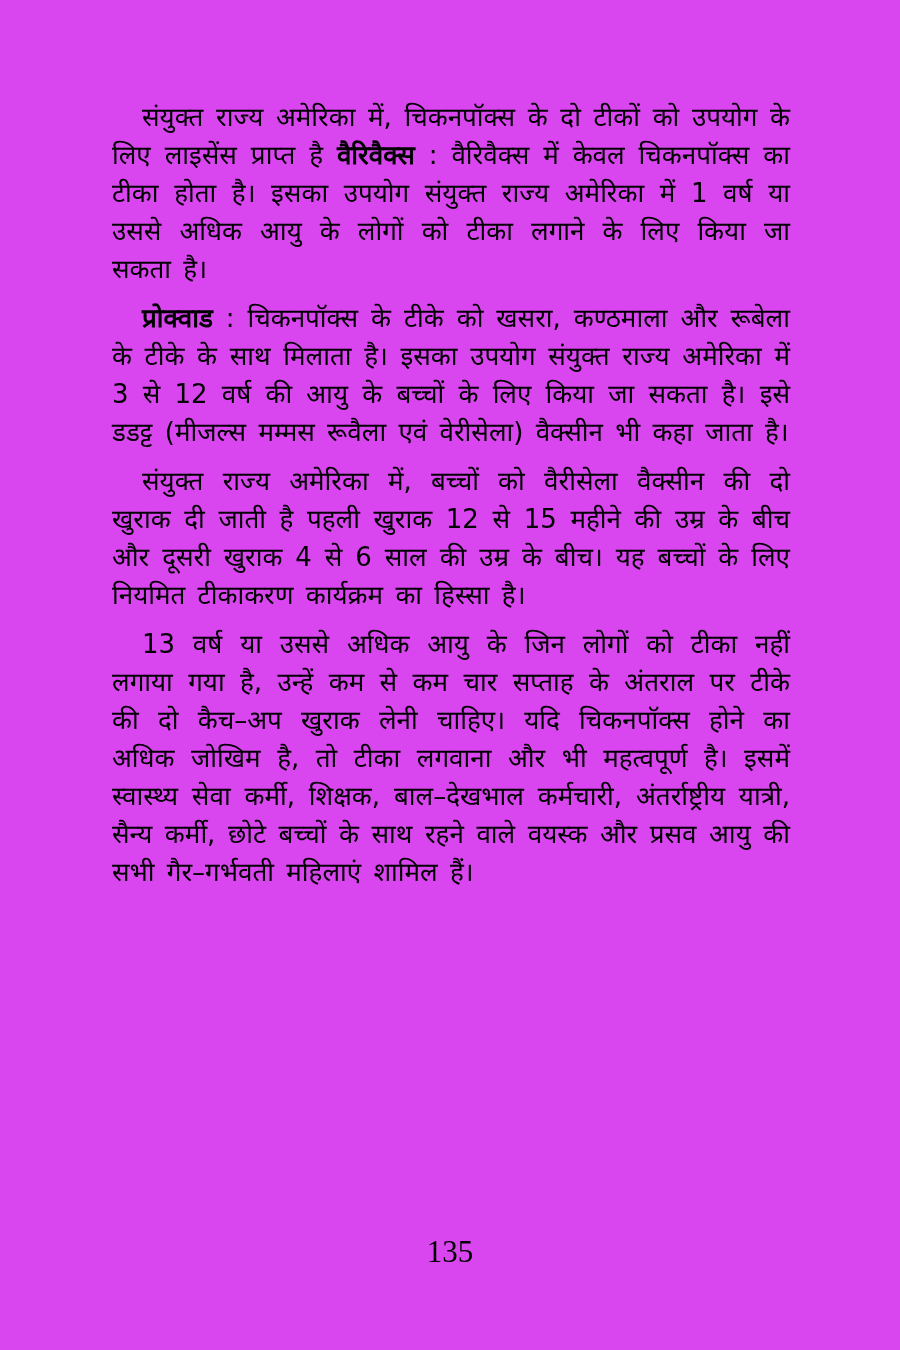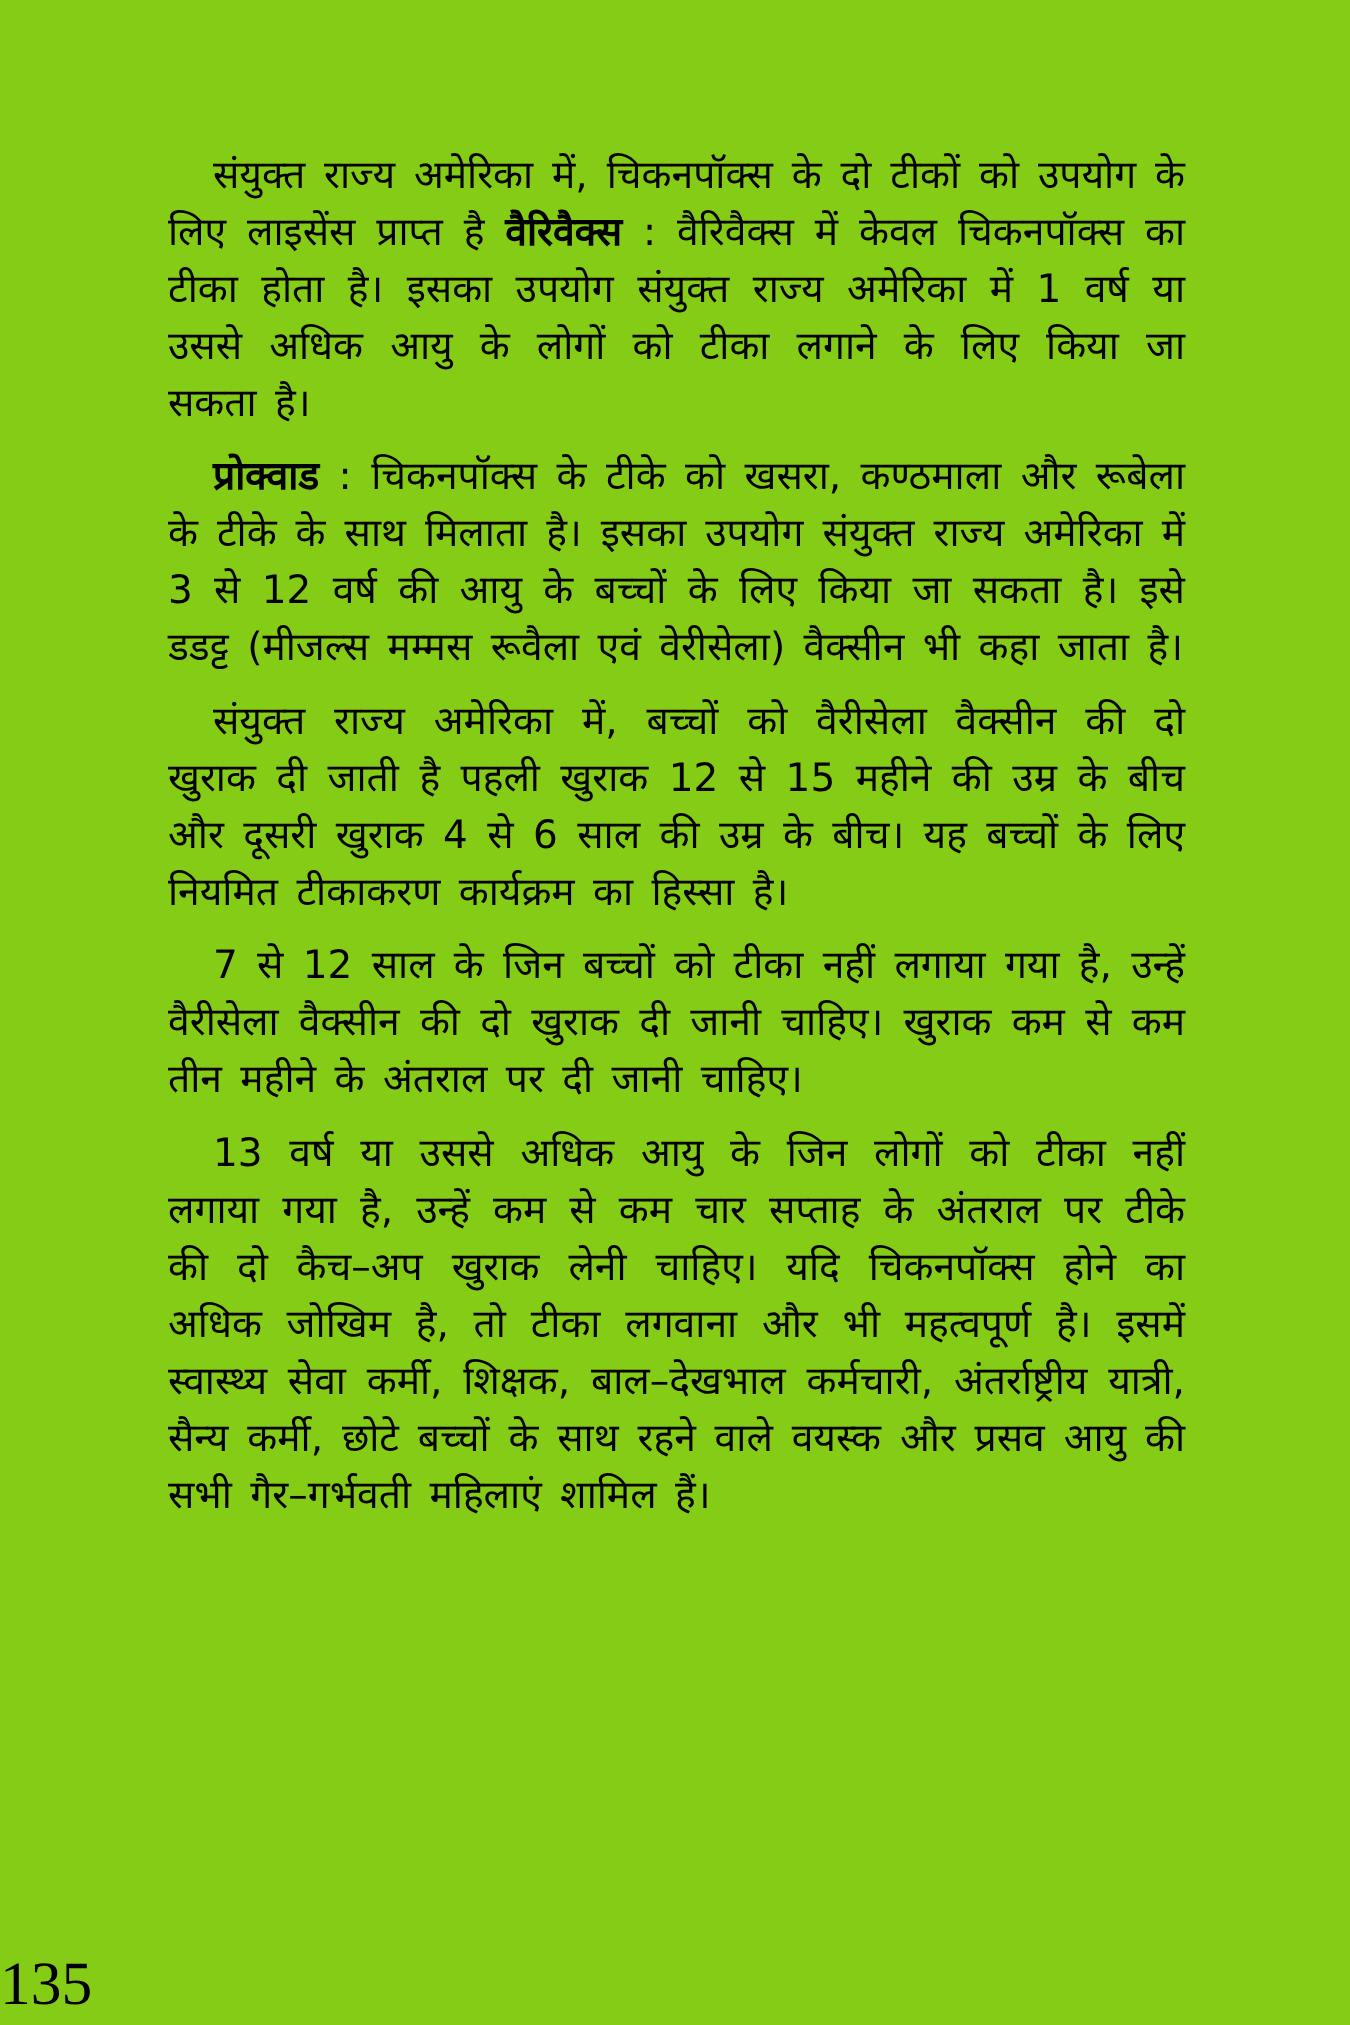--- a/index.html
+++ b/index.html
@@ -11,21 +11,21 @@
     width: 900px;
     height: 1350px;
     position: relative;
     overflow: hidden;
     font-family: "DejaVu Sans", "Liberation Sans", sans-serif;
     color: #000000;
   }
   .page {
     position: absolute;
     inset: 0;
-    background: #84cc16;
+    background: #d946ef;
   }
   .text-block {
     position: absolute;
     left: 112px;
     top: 98px;
     width: 678px;
     font-size: 26px;
     line-height: 38px;
     text-align: justify;
     color: #000000;
@@ -33,33 +33,33 @@
   .para {
     margin: 0 0 11px 0;
     text-indent: 30px;
     word-spacing: 4px;
   }
   .para b {
     font-weight: bold;
   }
   .page-number {
     position: absolute;
-    top: 1298px;
+    top: 1234px;
     left: 0;
     width: 100%;
+    text-align: center;
     font-family: "Liberation Serif", "DejaVu Serif", serif;
-    font-size: 41px;
+    font-size: 31px;
     color: #000000;
   }
 </style>
 </head>
 <body>
 
 <div class="page">
   <div class="text-block">
       <p class="para"><span>संयुक्त राज्य अमेरिका में, चिकनपॉक्स के दो टीकों को उपयोग के लिए लाइसेंस प्राप्त है </span><b>वैरिवैक्स</b><span> : वैरिवैक्स में केवल चिकनपॉक्स का टीका होता है। इसका उपयोग संयुक्त राज्य अमेरिका में 1 वर्ष या उससे अधिक आयु के लोगों को टीका लगाने के लिए किया जा सकता है।</span></p>
       <p class="para"><b>प्रोक्वाड</b><span> : चिकनपॉक्स के टीके को खसरा, कण्ठमाला और रूबेला के टीके के साथ मिलाता है। इसका उपयोग संयुक्त राज्य अमेरिका में 3 से 12 वर्ष की आयु के बच्चों के लिए किया जा सकता है। इसे डडट्ट (मीजल्स मम्मस रूवैला एवं वेरीसेला) वैक्सीन भी कहा जाता है।</span></p>
       <p class="para"><span>संयुक्त राज्य अमेरिका में, बच्चों को वैरीसेला वैक्सीन की दो खुराक दी जाती है पहली खुराक 12 से 15 महीने की उम्र के बीच और दूसरी खुराक 4 से 6 साल की उम्र के बीच। यह बच्चों के लिए नियमित टीकाकरण कार्यक्रम का हिस्सा है।</span></p>
-      <p class="para"><span>7 से 12 साल के जिन बच्चों को टीका नहीं लगाया गया है, उन्हें वैरीसेला वैक्सीन की दो खुराक दी जानी चाहिए। खुराक कम से कम तीन महीने के अंतराल पर दी जानी चाहिए।</span></p>
       <p class="para"><span>13 वर्ष या उससे अधिक आयु के जिन लोगों को टीका नहीं लगाया गया है, उन्हें कम से कम चार सप्ताह के अंतराल पर टीके की दो कैच–अप खुराक लेनी चाहिए। यदि चिकनपॉक्स होने का अधिक जोखिम है, तो टीका लगवाना और भी महत्वपूर्ण है। इसमें स्वास्थ्य सेवा कर्मी, शिक्षक, बाल–देखभाल कर्मचारी, अंतर्राष्ट्रीय यात्री, सैन्य कर्मी, छोटे बच्चों के साथ रहने वाले वयस्क और प्रसव आयु की सभी गैर–गर्भवती महिलाएं शामिल हैं।</span></p>
     </div>
   <div class="page-number">135</div>
 </div>
 
 </body></html>

